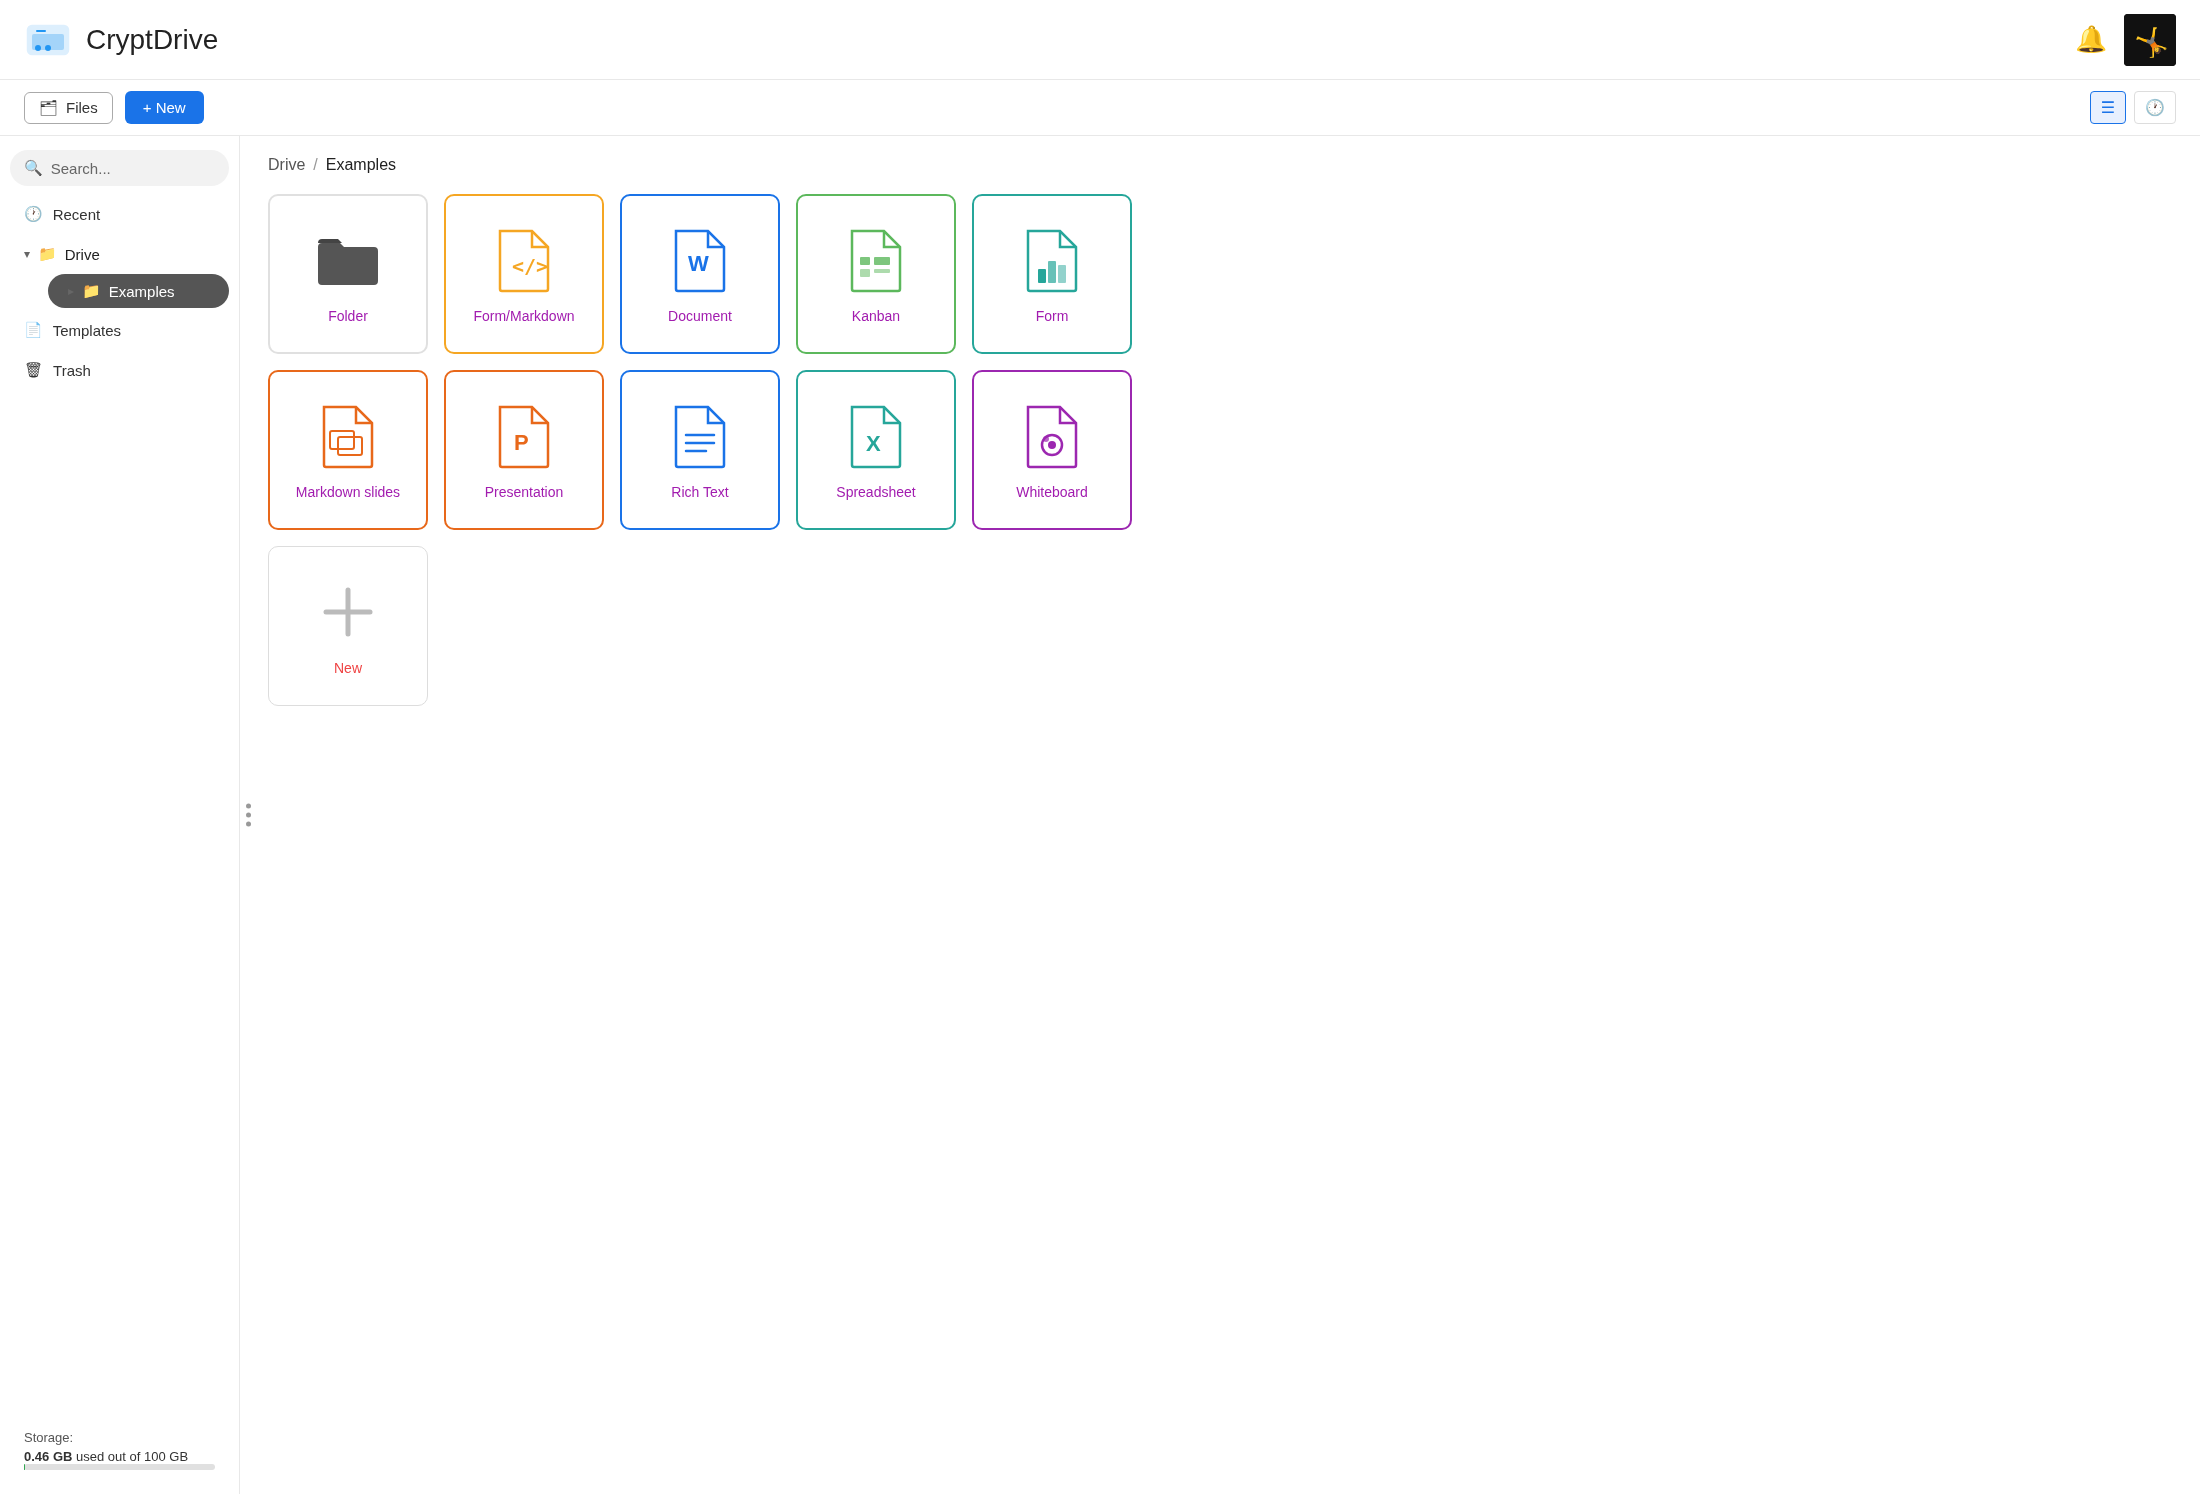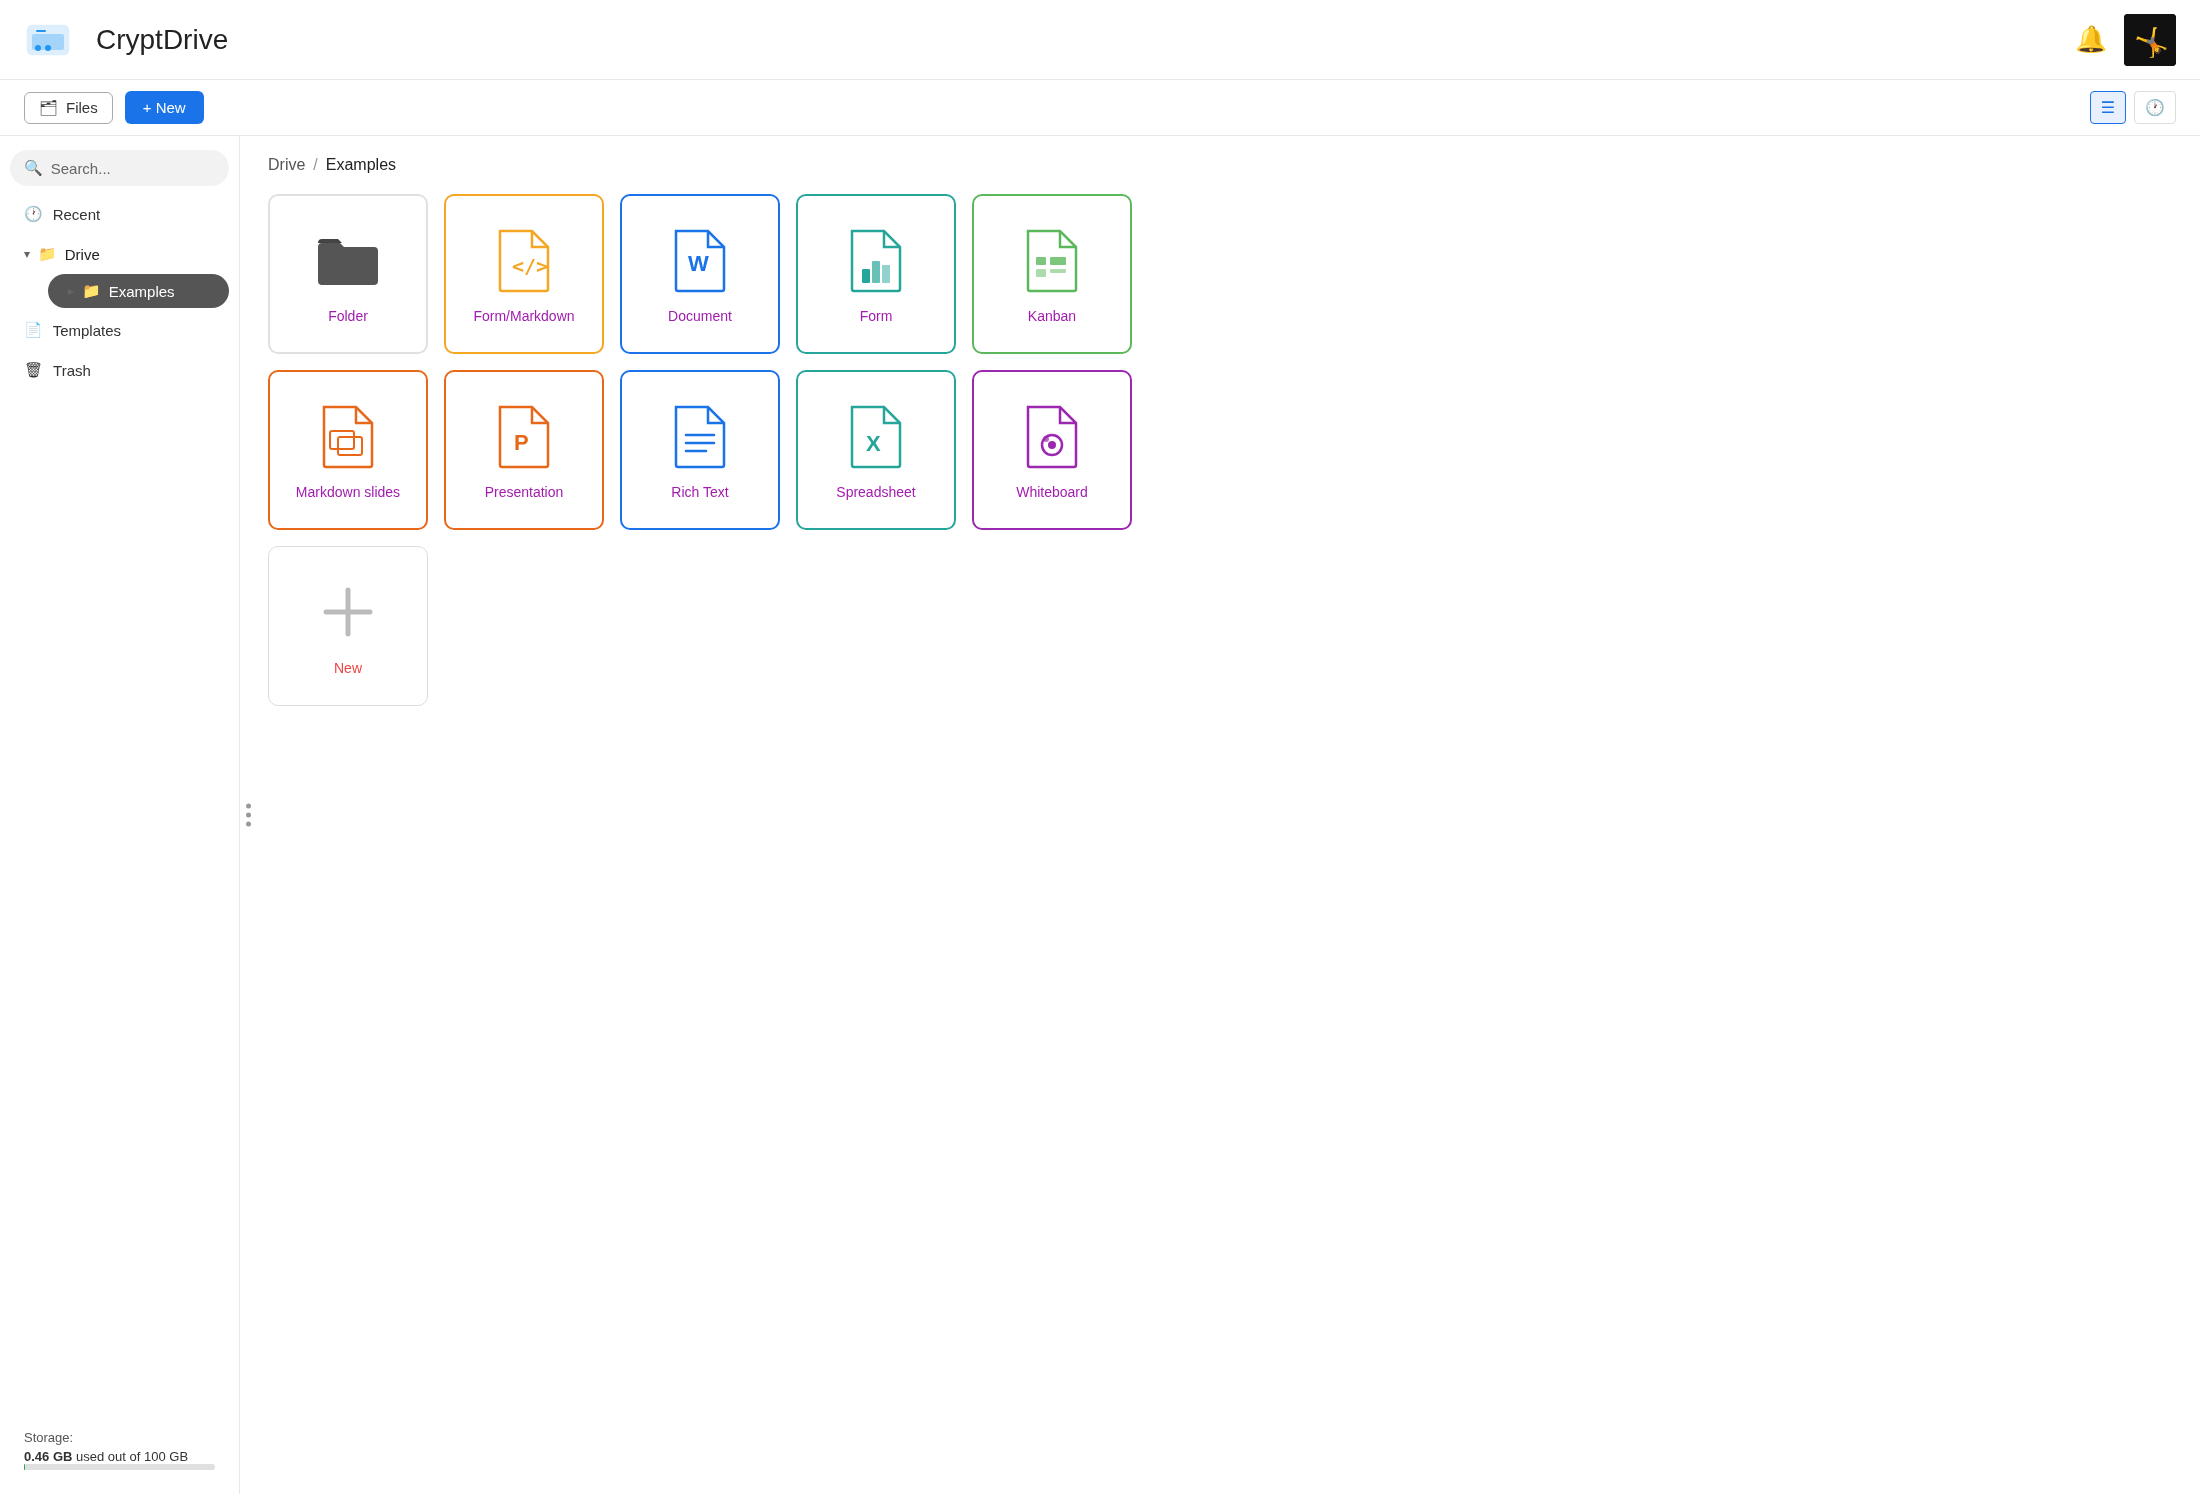--- a/index.html
+++ b/index.html
@@ -3,21 +3,21 @@
   <meta charset="utf-8">
   <style>
     * { box-sizing: border-box; margin: 0; padding: 0; }
     body { font-family: -apple-system, BlinkMacSystemFont, 'Segoe UI', sans-serif; background: #fff; color: #222; }
 
     
     .header {
       display: flex; align-items: center; padding: 14px 24px;
       border-bottom: 1px solid #e8e8e8; height: 80px;
     }
-    .header-logo { display: flex; align-items: center; gap: 24px; flex: 1; }
+    .header-logo { display: flex; align-items: center; gap: 14px; flex: 1; }
     .header-logo-icon { width: 48px; height: 48px; }
     .header-title { font-size: 28px; font-weight: 500; color: #222; }
     .header-actions { display: flex; align-items: center; gap: 16px; }
     .notification-icon { font-size: 26px; color: #444; cursor: pointer; }
     .avatar { width: 52px; height: 52px; background: #111; border-radius: 4px; overflow: hidden; display: flex; align-items: center; justify-content: center; }
     .avatar svg { width: 100%; height: 100%; }
 
     
     .toolbar {
       display: flex; align-items: center; padding: 10px 24px; gap: 12px;
@@ -261,47 +261,47 @@
         <div class="file-card-icon">
           <svg width="56" height="66" viewBox="0 0 56 66" fill="none">
             <path d="M4 4 L36 4 L52 20 L52 62 Q52 64 50 64 L6 64 Q4 64 4 62 Z" fill="white" stroke="#1a73e8" stroke-width="2.5"></path>
             <path d="M36 4 L36 20 L52 20" fill="none" stroke="#1a73e8" stroke-width="2.5"></path>
             <text x="16" y="44" font-size="22" fill="#1a73e8" font-weight="bold">W</text>
           </svg>
         </div>
         <span class="file-card-label">Document</span>
       </div>
 
-      <div class="file-card teal">
-        <div class="file-card-icon">
-          <svg width="56" height="66" viewBox="0 0 56 66" fill="none">
-            <path d="M4 4 L36 4 L52 20 L52 62 Q52 64 50 64 L6 64 Q4 64 4 62 Z" fill="white" stroke="#26a69a" stroke-width="2.5"></path>
-            <path d="M36 4 L36 20 L52 20" fill="none" stroke="#26a69a" stroke-width="2.5"></path>
-
-            <rect x="14" y="42" width="8" height="14" fill="#26a69a" rx="1"></rect>
-            <rect x="24" y="34" width="8" height="22" fill="#26a69a" rx="1" opacity="0.7"></rect>
-            <rect x="34" y="38" width="8" height="18" fill="#26a69a" rx="1" opacity="0.5"></rect>
-          </svg>
-        </div>
-        <span class="file-card-label">Form</span>
-      </div>
-
       <div class="file-card green">
         <div class="file-card-icon">
           <svg width="56" height="66" viewBox="0 0 56 66" fill="none">
             <path d="M4 4 L36 4 L52 20 L52 62 Q52 64 50 64 L6 64 Q4 64 4 62 Z" fill="white" stroke="#5cb85c" stroke-width="2.5"></path>
             <path d="M36 4 L36 20 L52 20" fill="none" stroke="#5cb85c" stroke-width="2.5"></path>
 
             <rect x="12" y="30" width="10" height="8" fill="#5cb85c" rx="1" opacity="0.8"></rect>
             <rect x="12" y="42" width="10" height="8" fill="#5cb85c" rx="1" opacity="0.5"></rect>
             <rect x="26" y="30" width="16" height="8" fill="#5cb85c" rx="1" opacity="0.8"></rect>
             <rect x="26" y="42" width="16" height="4" fill="#5cb85c" rx="1" opacity="0.5"></rect>
           </svg>
         </div>
         <span class="file-card-label">Kanban</span>
+      </div>
+
+      <div class="file-card teal">
+        <div class="file-card-icon">
+          <svg width="56" height="66" viewBox="0 0 56 66" fill="none">
+            <path d="M4 4 L36 4 L52 20 L52 62 Q52 64 50 64 L6 64 Q4 64 4 62 Z" fill="white" stroke="#26a69a" stroke-width="2.5"></path>
+            <path d="M36 4 L36 20 L52 20" fill="none" stroke="#26a69a" stroke-width="2.5"></path>
+
+            <rect x="14" y="42" width="8" height="14" fill="#26a69a" rx="1"></rect>
+            <rect x="24" y="34" width="8" height="22" fill="#26a69a" rx="1" opacity="0.7"></rect>
+            <rect x="34" y="38" width="8" height="18" fill="#26a69a" rx="1" opacity="0.5"></rect>
+          </svg>
+        </div>
+        <span class="file-card-label">Form</span>
       </div>
 
       <div class="file-card orange2">
         <div class="file-card-icon">
           <svg width="56" height="66" viewBox="0 0 56 66" fill="none">
             <path d="M4 4 L36 4 L52 20 L52 62 Q52 64 50 64 L6 64 Q4 64 4 62 Z" fill="white" stroke="#e8681a" stroke-width="2.5"></path>
             <path d="M36 4 L36 20 L52 20" fill="none" stroke="#e8681a" stroke-width="2.5"></path>
 
             <rect x="10" y="28" width="24" height="18" rx="2" fill="none" stroke="#e8681a" stroke-width="2"></rect>
             <rect x="18" y="34" width="24" height="18" rx="2" fill="none" stroke="#e8681a" stroke-width="2"></rect>

